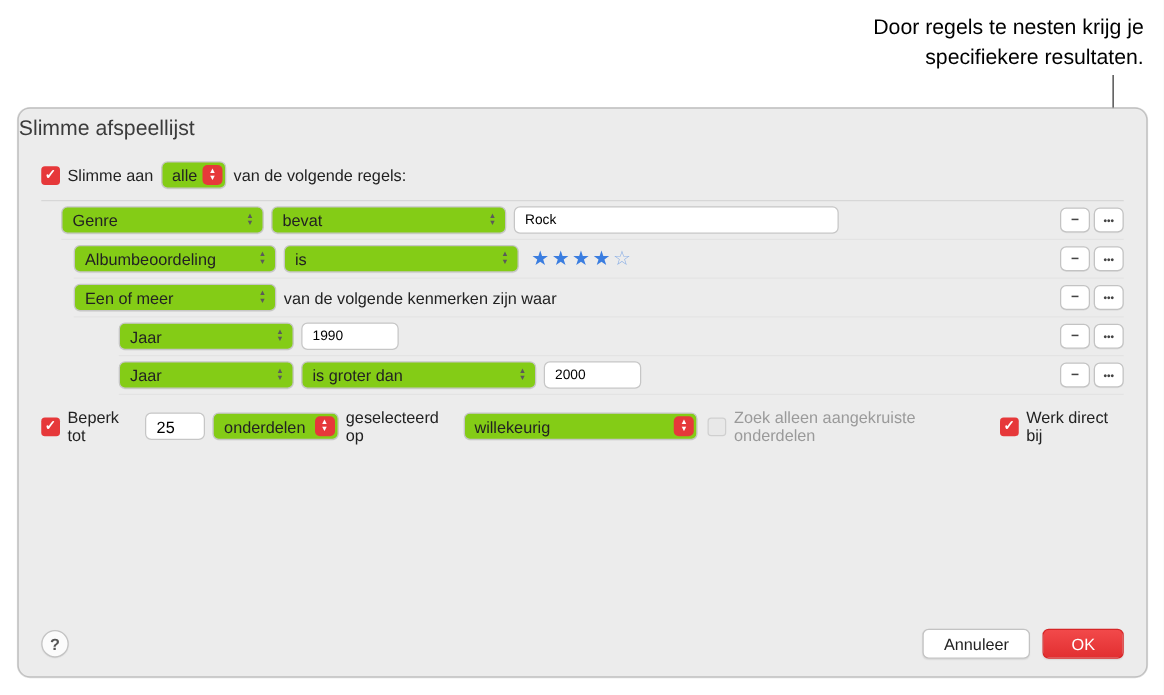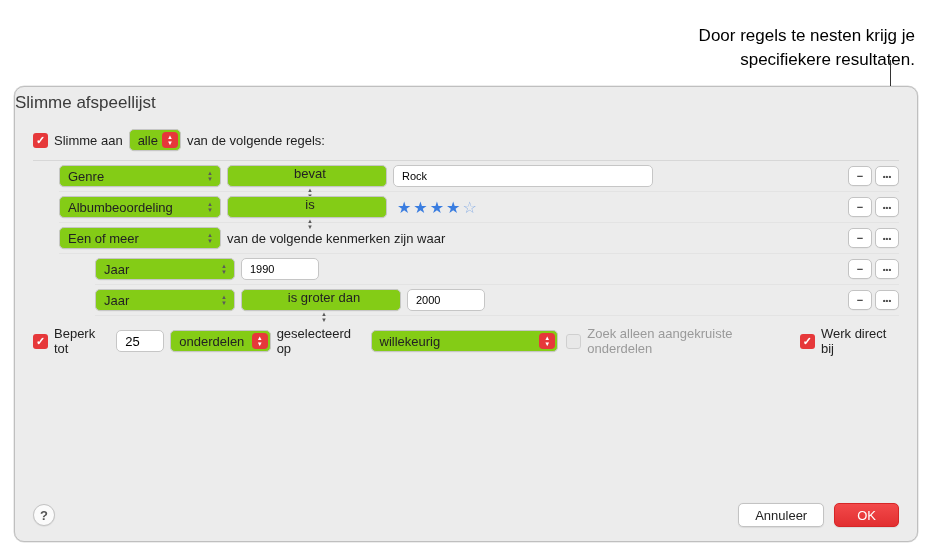--- a/index.html
+++ b/index.html
@@ -8,21 +8,21 @@
       font-size: 13px;
       background: #fff;
       color: #222;
       width: 931px;
       height: 556px;
       position: relative;
     }
     .annotation {
       position: absolute;
       right: 16px;
-      top: 24px;
+      top: 10px;
       text-align: right;
       font-size: 17px;
       line-height: 24px;
       color: #000;
     }
     .callout-line {
       position: absolute;
       right: 40px;
       top: 60px;
       width: 1px;
@@ -157,21 +157,21 @@
       display: flex;
       align-items: center;
       gap: 6px;
       padding: 4px 0;
       border-bottom: 1px solid #e3e3e3;
       min-height: 30px;
     }
     .rule-row.nested-head { margin-left: 26px; }
     .rule-row.nested-child { margin-left: 62px; }
     .field-select { width: 162px; justify-content: space-between; }
-    .op-select { width: 160px; justify-content: space-between; flex-direction: column; }
+    .op-select { width: 188px; justify-content: space-between; }
     .field-select.nested-child-w { width: 140px; }
     .value-input {
       background: #fff;
       border: 1px solid #c6c6c6;
       border-radius: 5px;
       height: 22px;
       padding: 0 8px;
       font-size: 11px;
       width: 260px;
     }
@@ -291,21 +291,21 @@
               <span>▲</span>
               <span>▼</span>
             </span>
           </span>
       </span>
       <span class="label">van de volgende regels:</span>
     </div>
 
     <div class="rules-area">
 
-      <div class="rule-row" style="margin-left:26px;">
+      <div class="rule-row" style="margin-left:16px;">
         <span class="select field-select">
           <span>Genre</span>
           <span class="handle">
               <span class="updown">
                 <span>▲</span>
                 <span>▼</span>
               </span>
             </span>
         </span>
         <span class="select op-select">

